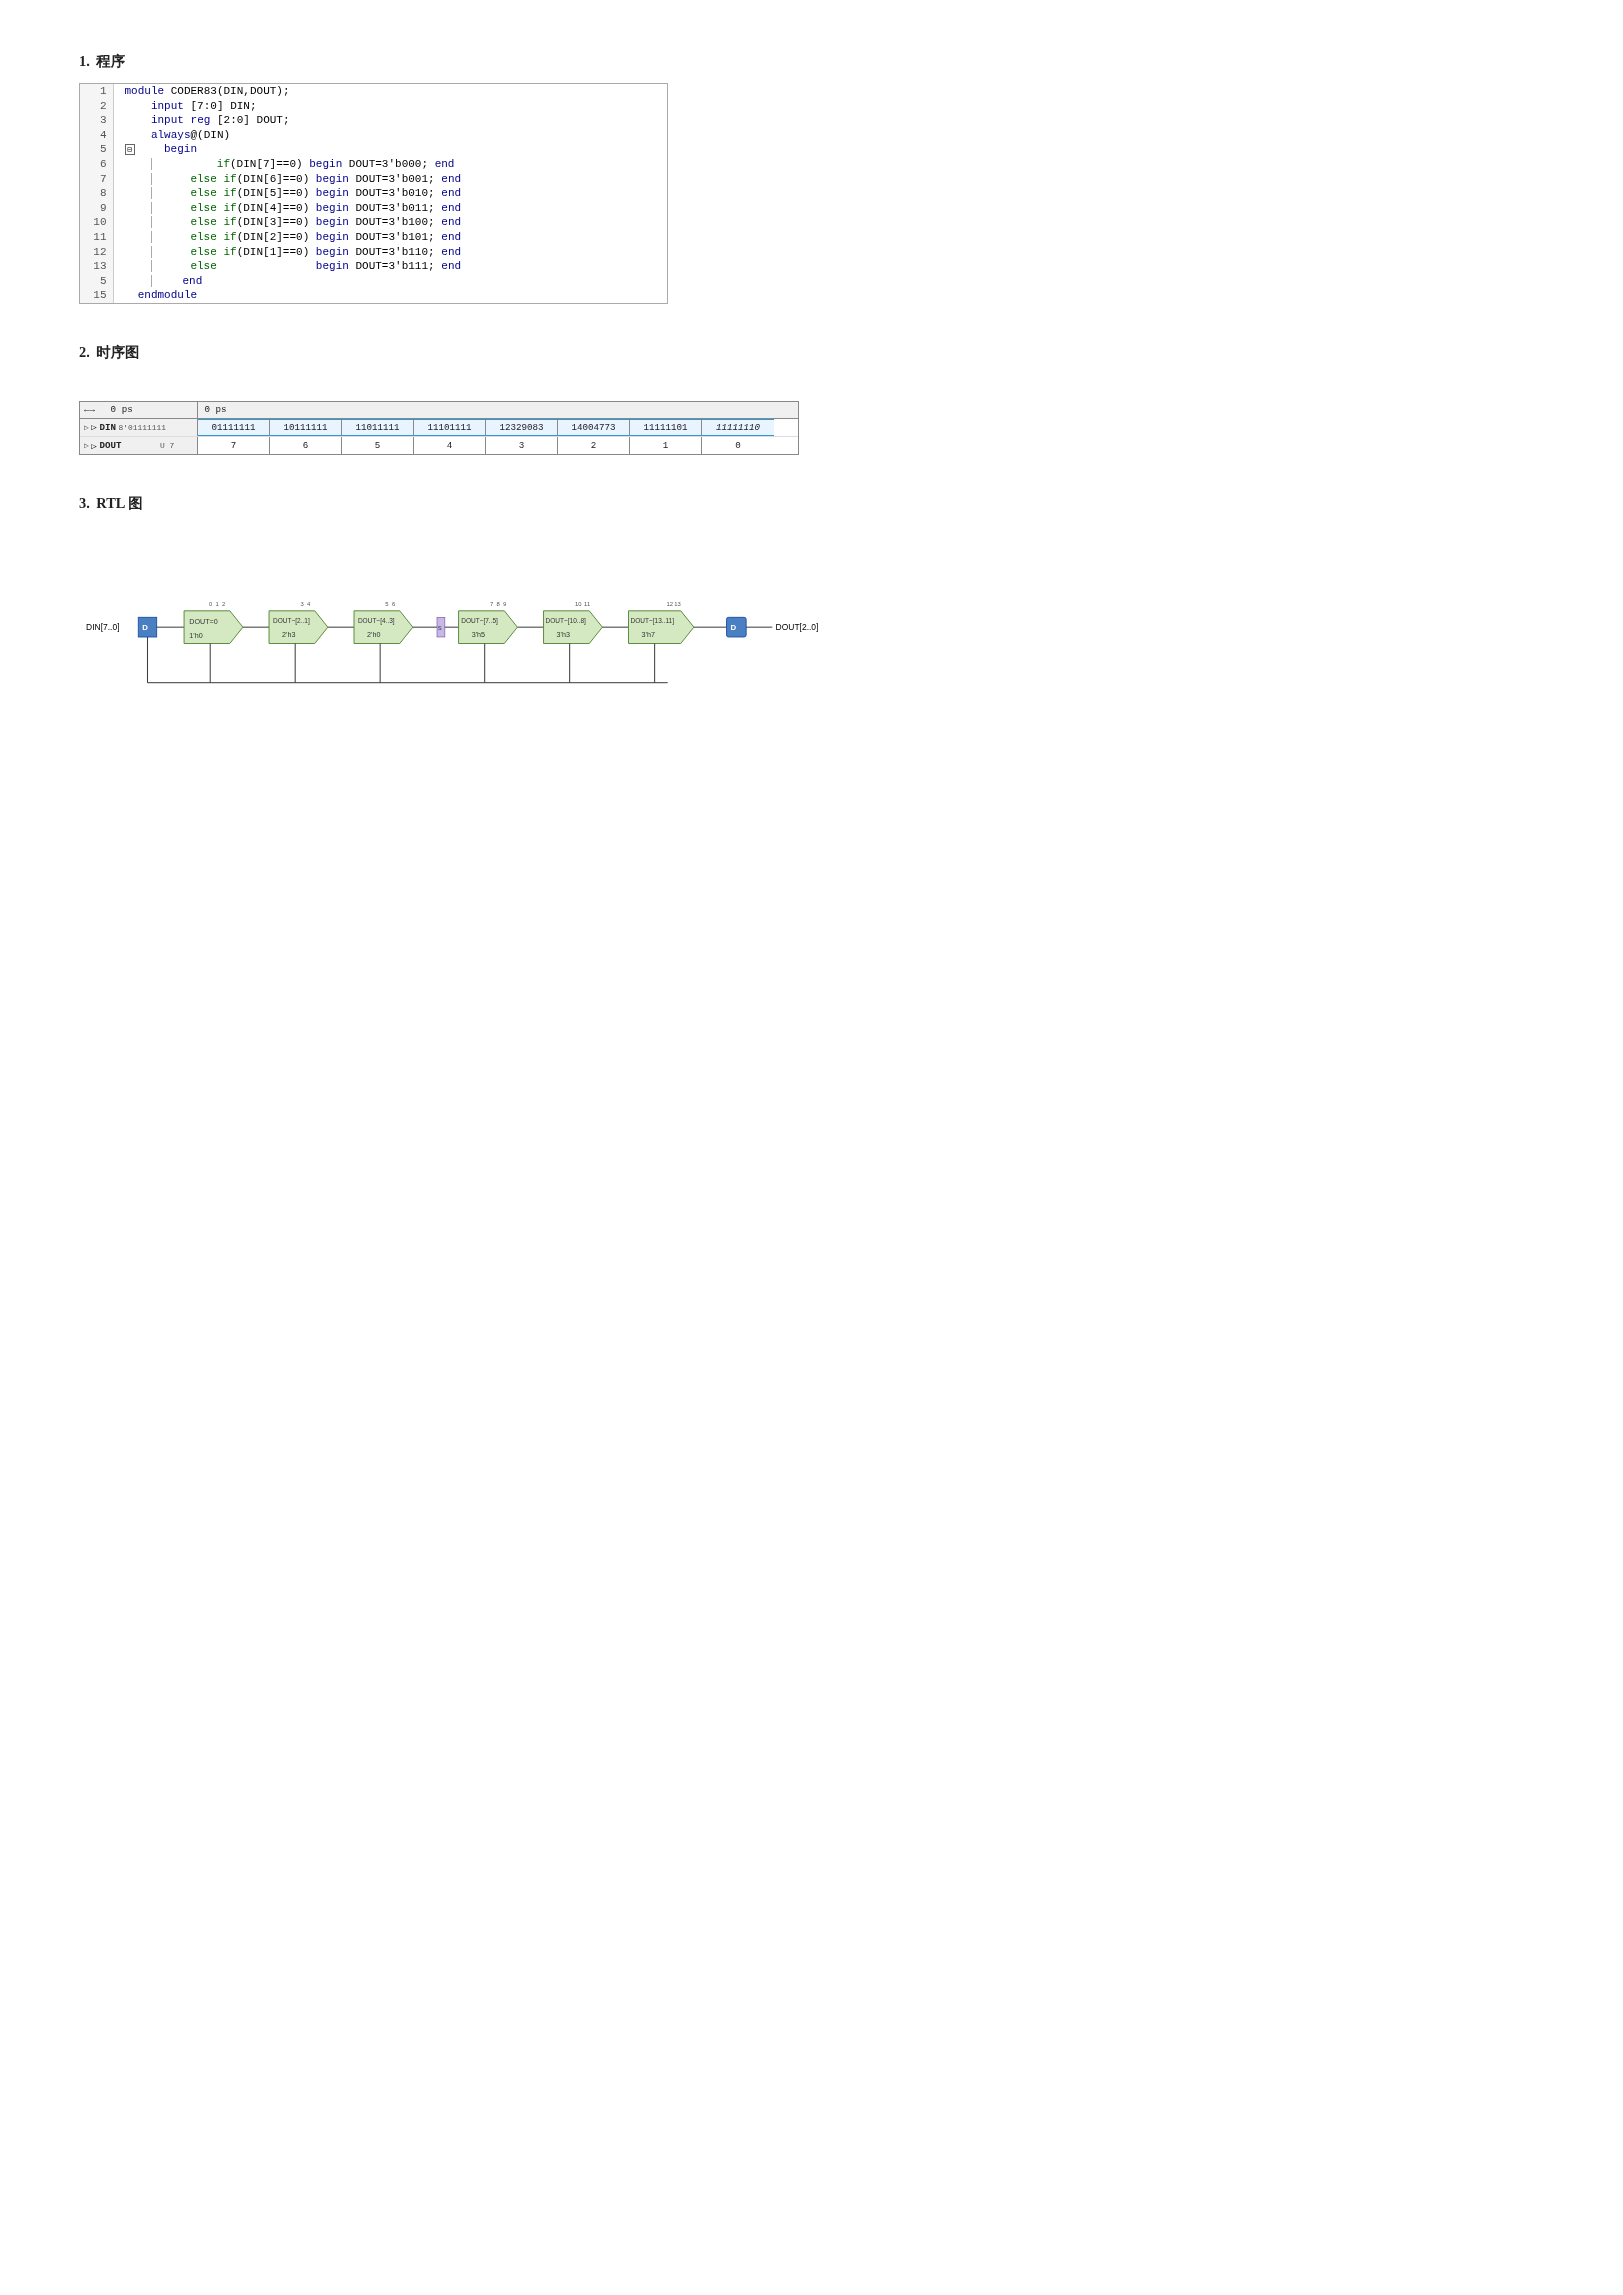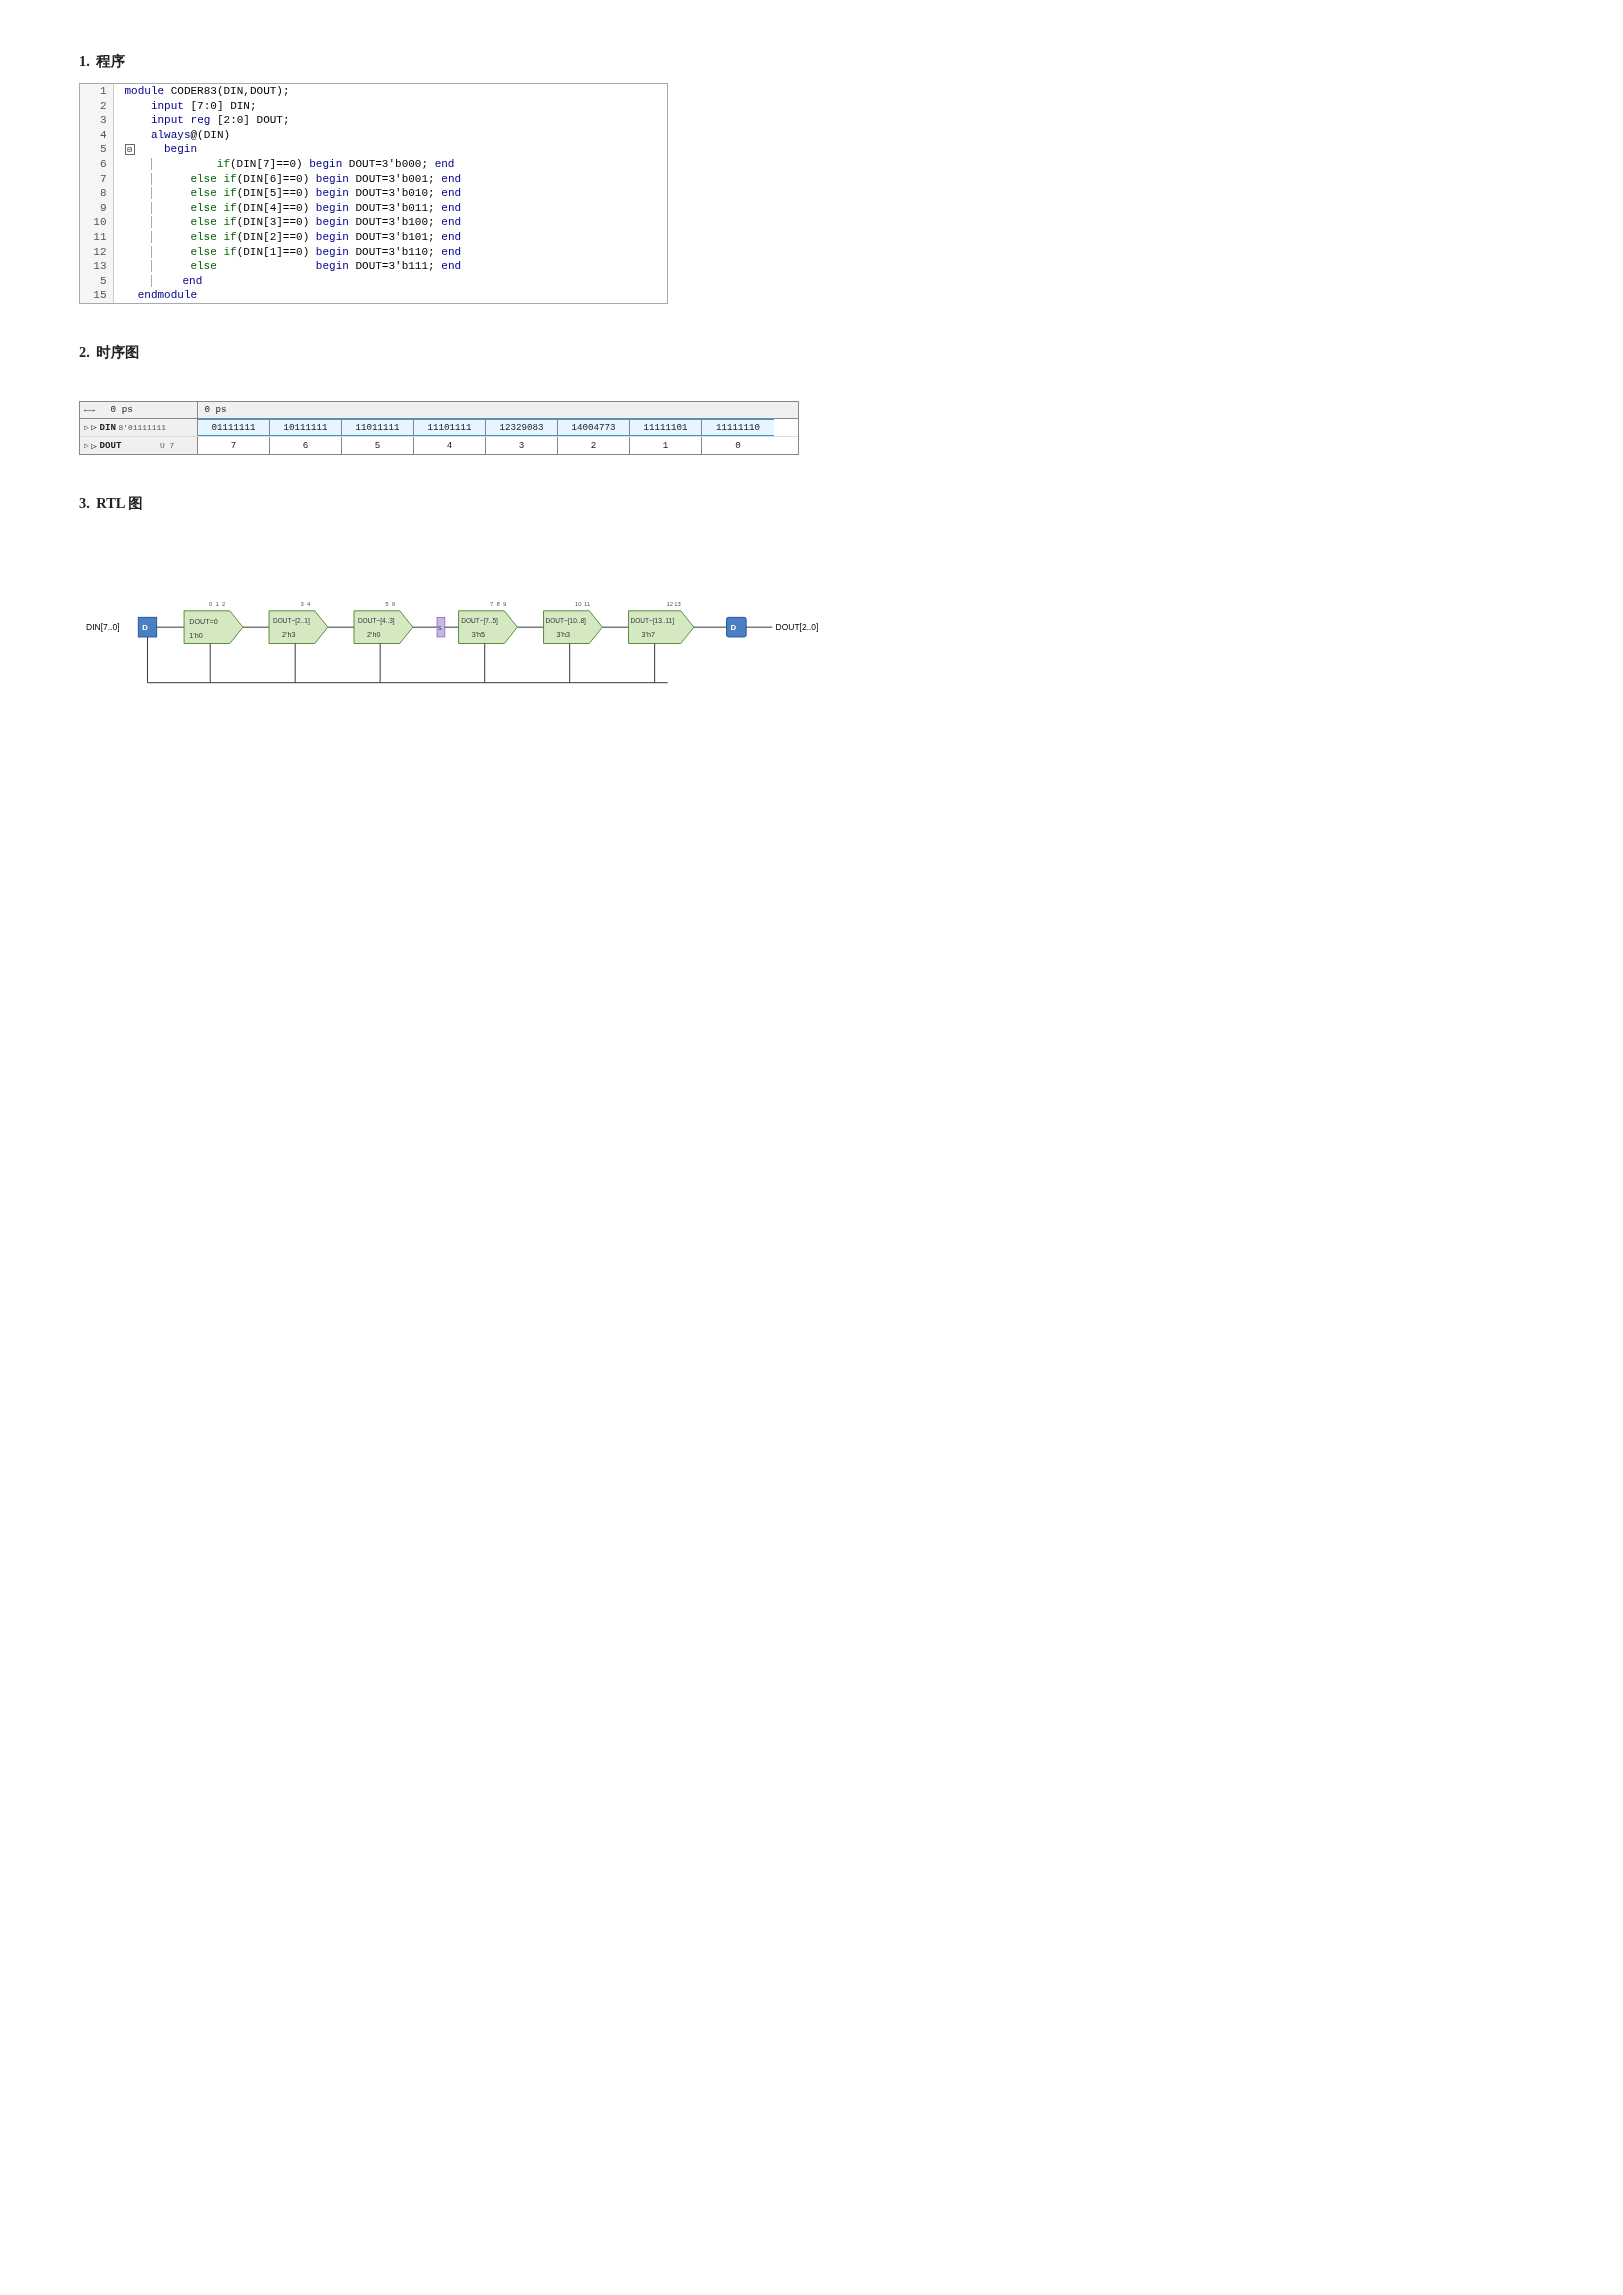--- a/index.html
+++ b/index.html
@@ -265,21 +265,21 @@
       <span style="font-size:7.9px;color:#555;">8'01111111</span>
     </div>
     <div class="timing-data">
       <div class="timing-cell" style="background:#e8f4ff;border-top:1.3px solid #3399cc;border-bottom:1.3px solid #3399cc;">01111111</div>
       <div class="timing-cell" style="background:#e8f4ff;border-top:1.3px solid #3399cc;border-bottom:1.3px solid #3399cc;">10111111</div>
       <div class="timing-cell" style="background:#e8f4ff;border-top:1.3px solid #3399cc;border-bottom:1.3px solid #3399cc;">11011111</div>
       <div class="timing-cell" style="background:#e8f4ff;border-top:1.3px solid #3399cc;border-bottom:1.3px solid #3399cc;">11101111</div>
       <div class="timing-cell" style="background:#e8f4ff;border-top:1.3px solid #3399cc;border-bottom:1.3px solid #3399cc;">12329083</div>
       <div class="timing-cell" style="background:#e8f4ff;border-top:1.3px solid #3399cc;border-bottom:1.3px solid #3399cc;">14004773</div>
       <div class="timing-cell" style="background:#e8f4ff;border-top:1.3px solid #3399cc;border-bottom:1.3px solid #3399cc;">11111101</div>
-      <div class="timing-cell" style="background:#e8f4ff;border-top:1.3px solid #3399cc;border-bottom:1.3px solid #3399cc;">11111110</div>
+      <div class="timing-cell" style="background:#e8f4ff;border-top:1.3px solid #3399cc;border-bottom:1.3px solid #3399cc;font-style:italic;">11111110</div>
     </div>
   </div>
   
   <div class="timing-row">
     <div class="timing-label">
       <span class="arrow-icon">▷</span>
       <span>▷</span>
       <span style="font-weight:bold;">DOUT</span>
       <span style="font-size:7.9px;color:#555;margin-left:36px;">U 7</span>
     </div>

